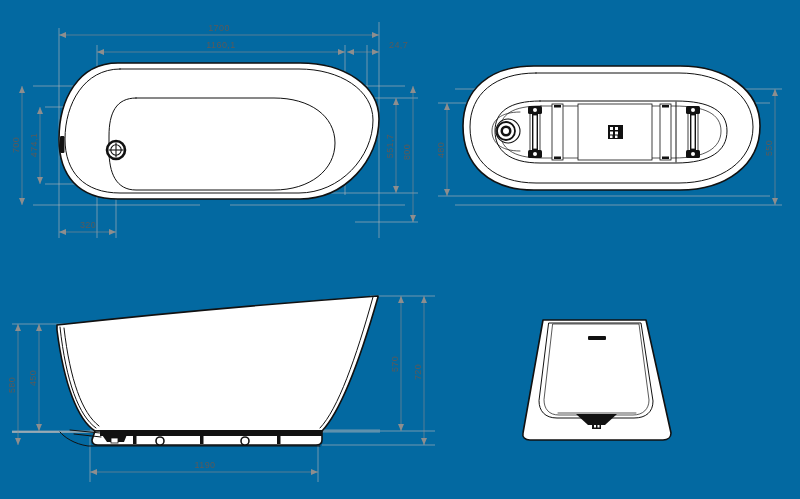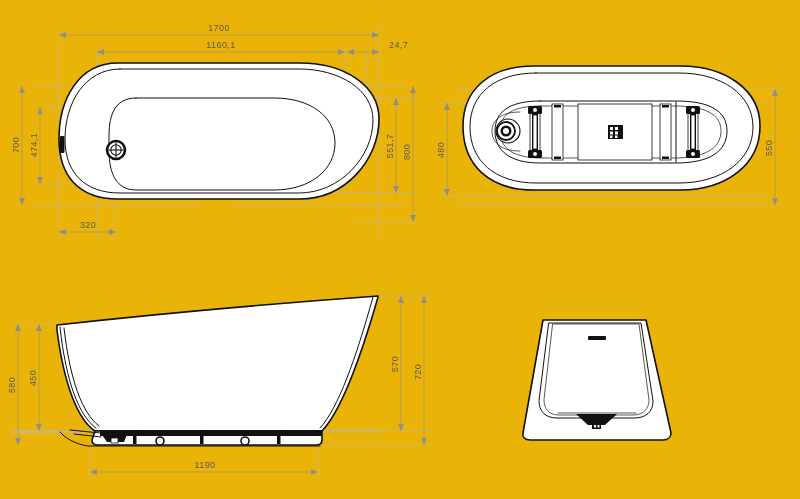--- a/index.html
+++ b/index.html
@@ -7,21 +7,21 @@
     padding: 0;
     background: #ffffff;
   }
   body {
     font-family: "Liberation Sans", sans-serif;
   }
   #sheet {
     position: relative;
     width: 800px;
     height: 499px;
-    background: #eab308;
+    background: #0369a1;
     overflow: hidden;
   }
   #sheet svg {
     position: absolute;
     left: 0;
     top: 0;
   }
   .dim-text {
     font-family: "Liberation Sans", sans-serif;
     font-size: 9px;

